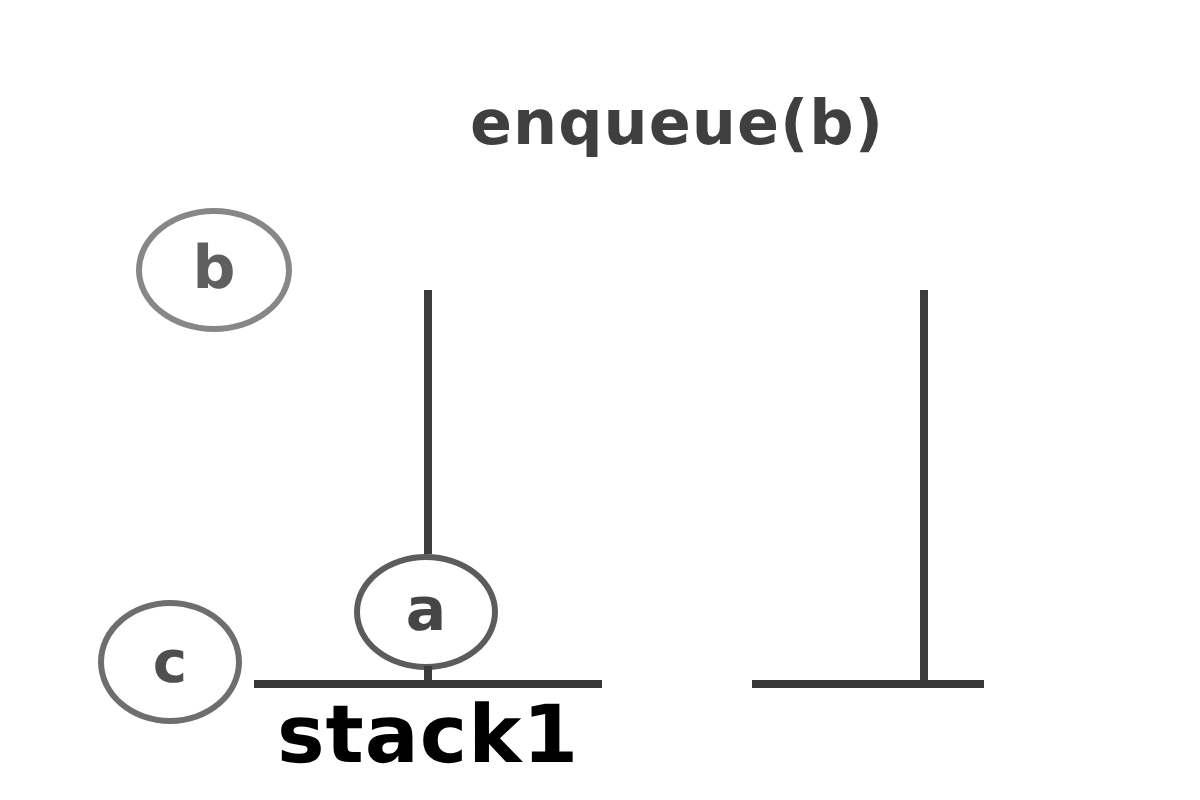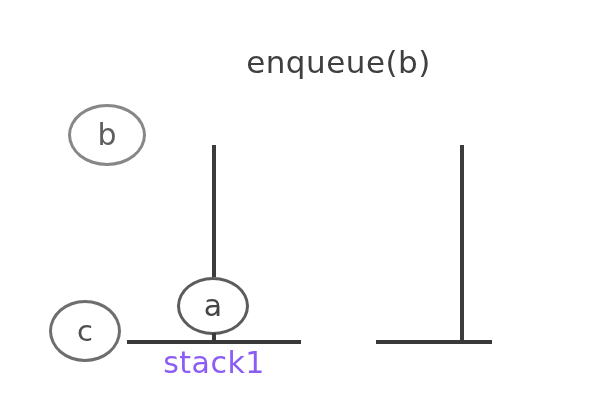--- a/index.html
+++ b/index.html
@@ -7,20 +7,21 @@
     padding: 0;
     background: #ffffff;
   }
   .canvas {
     position: relative;
     width: 492px;
     height: 400px;
     background: #ffffff;
     font-family: "DejaVu Sans", sans-serif;
     overflow: hidden;
+    font-weight: bold;
   }
   .title {
     position: absolute;
     left: 231px;
     top: 44px;
     width: 215px;
     text-align: center;
     font-size: 31px;
     letter-spacing: 0.5px;
     color: #3f3f3f;
@@ -96,23 +97,23 @@
   }
   .base-2 {
     left: 376px;
     top: 340px;
     width: 173px;
   }
   .stack-label {
     position: absolute;
     top: 345px;
     text-align: center;
-    font-size: 30px;
+    font-size: 40px;
     letter-spacing: 0.5px;
-    color: #8b5cf6;
+    color: #000000;
   }
   .stack-label-1 {
     left: 127px;
     width: 174px;
   }
   .stack-label-2 {
     left: 376px;
     width: 173px;
   }
 </style>

